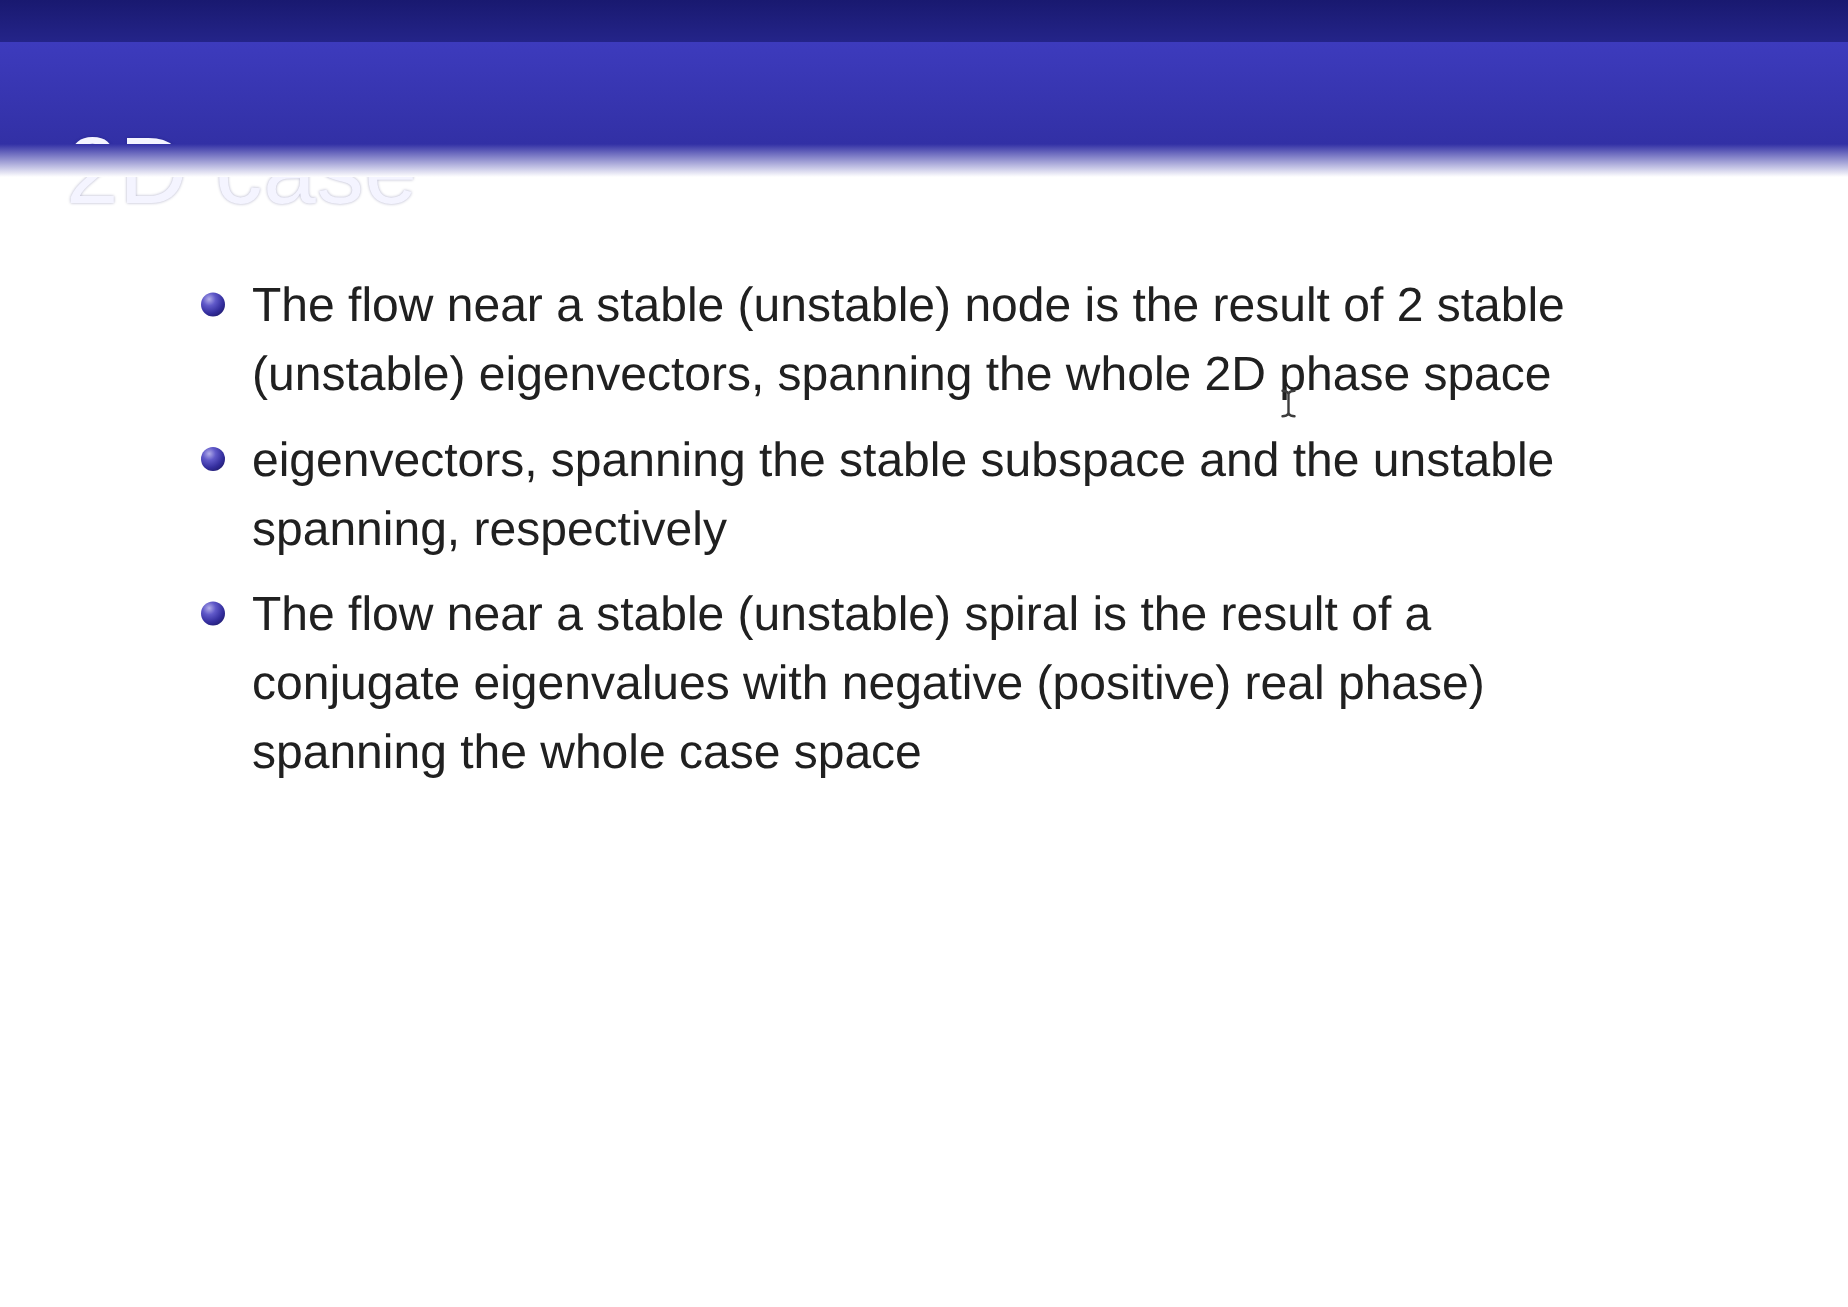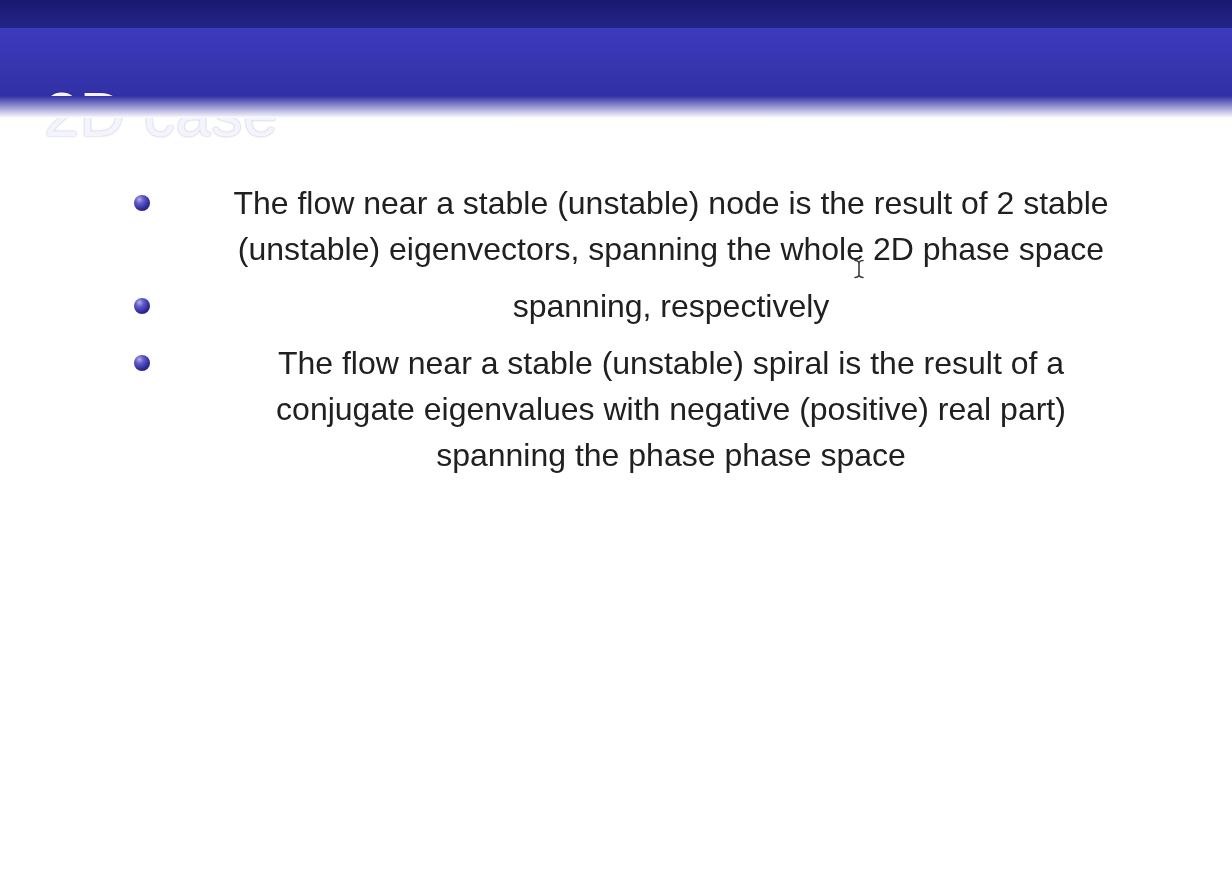--- a/index.html
+++ b/index.html
@@ -53,21 +53,21 @@
     padding-left: 34px;
     margin-bottom: 11px;
   }
   .ball {
     position: absolute;
     left: 0; top: 15px;
     width: 16px; height: 16px;
     border-radius: 50%;
     background: radial-gradient(circle at 34% 28%, #b2ade9 0%, #6059c9 28%, #342e9e 60%, #141050 100%);
   }
-  .bline { white-space: nowrap; text-align: center; }
+  .bline { white-space: nowrap; }
 
   
   .cursor {
     position: absolute;
     left: 852px;
     top: 259px;
     width: 14px;
     height: 20px;
     pointer-events: none;
   }
@@ -92,30 +92,31 @@
         <span class="ball"></span>
         <div>
           <div class="bline">The flow near a stable (unstable) node is the result of 2 stable</div>
           <div class="bline">(unstable) eigenvectors, spanning the whole 2D phase space</div>
         </div>
       </li>
 
       <li class="bullet">
         <span class="ball"></span>
         <div>
+          <div class="bline">eigenvectors, spanning the stable subspace and the unstable</div>
           <div class="bline">spanning, respectively</div>
         </div>
       </li>
 
       <li class="bullet">
         <span class="ball"></span>
         <div>
           <div class="bline">The flow near a stable (unstable) spiral is the result of a</div>
-          <div class="bline">conjugate eigenvalues with negative (positive) real part)</div>
-          <div class="bline">spanning the phase phase space</div>
+          <div class="bline">conjugate eigenvalues with negative (positive) real phase)</div>
+          <div class="bline">spanning the whole case space</div>
         </div>
       </li>
 
 
     </ul>
   </main>
 
   <div class="cursor">
     <svg width="14" height="20" viewBox="0 0 14 20" xmlns="http://www.w3.org/2000/svg">
       <g fill="none" stroke="#3d3d3d" stroke-width="1.6" stroke-linecap="round">

